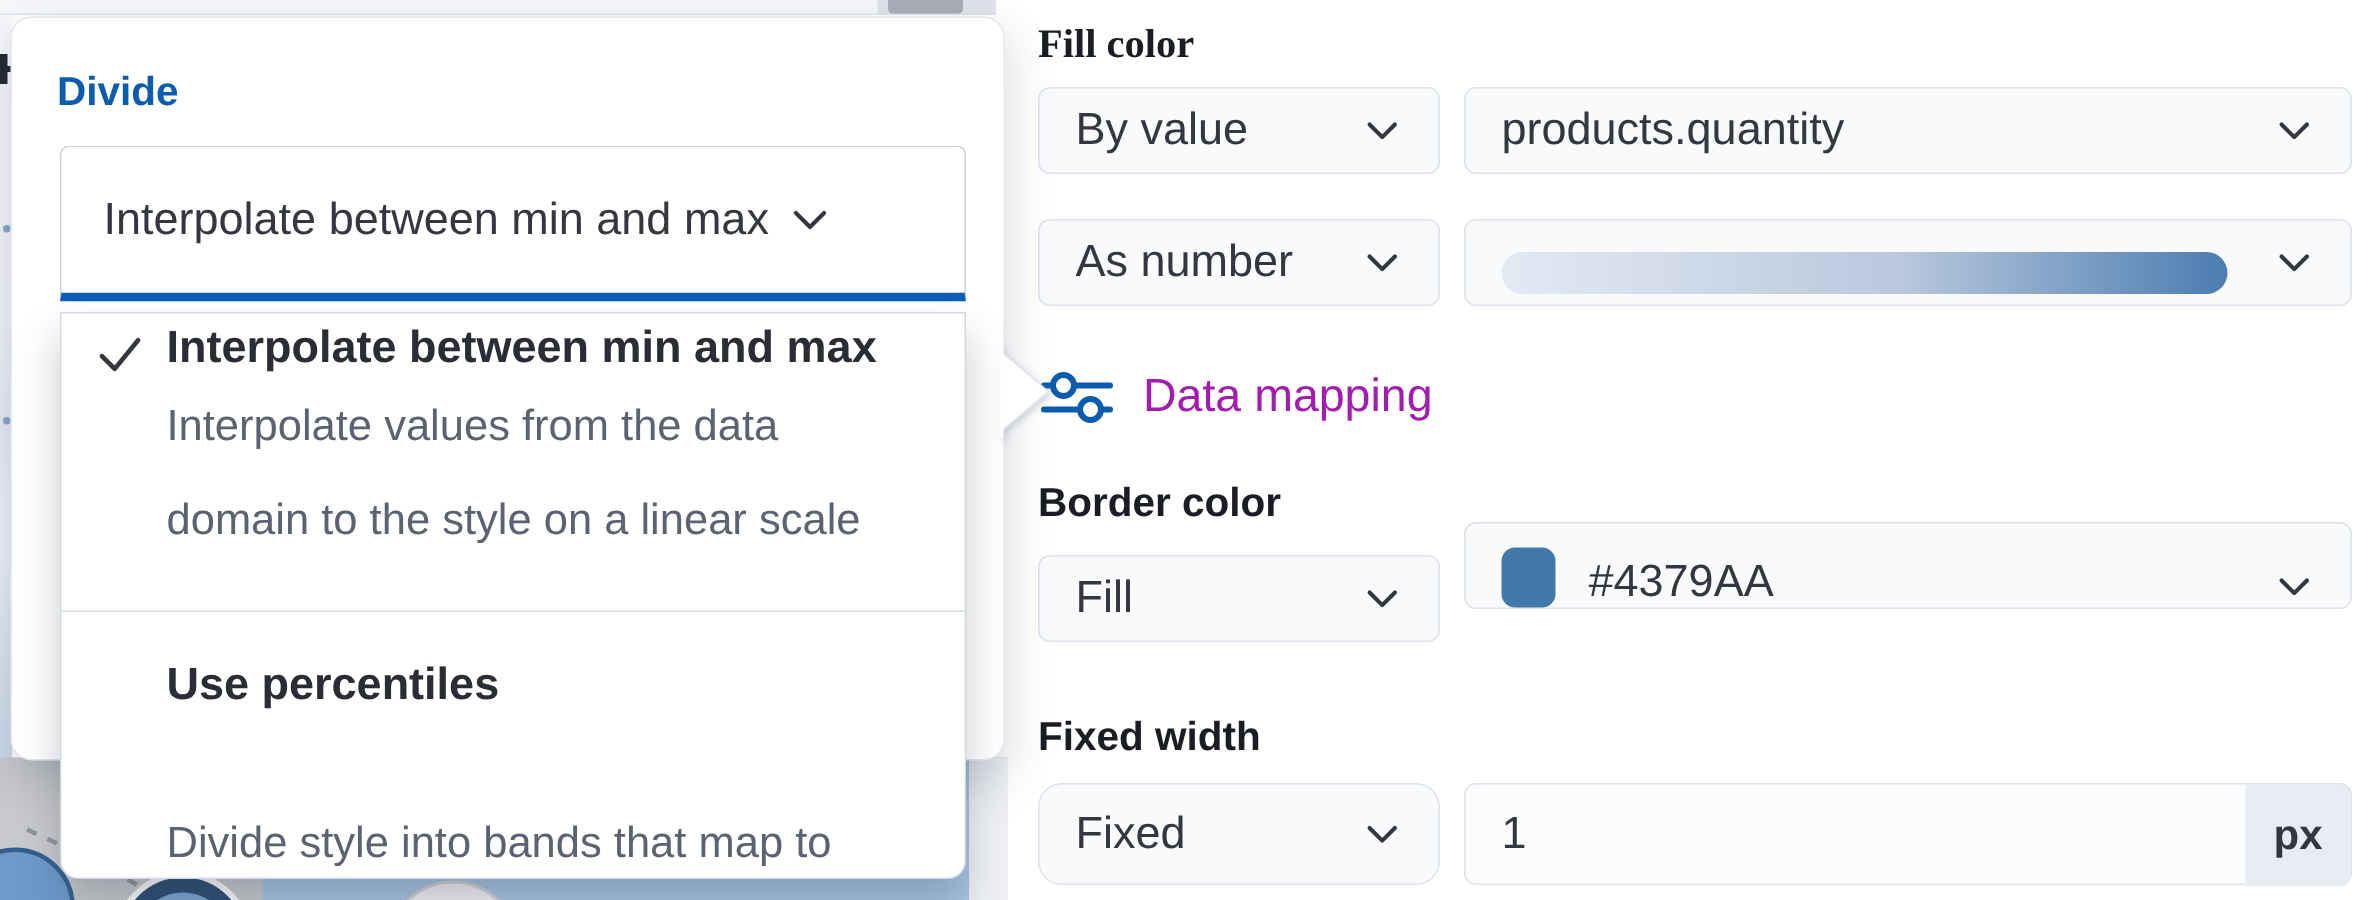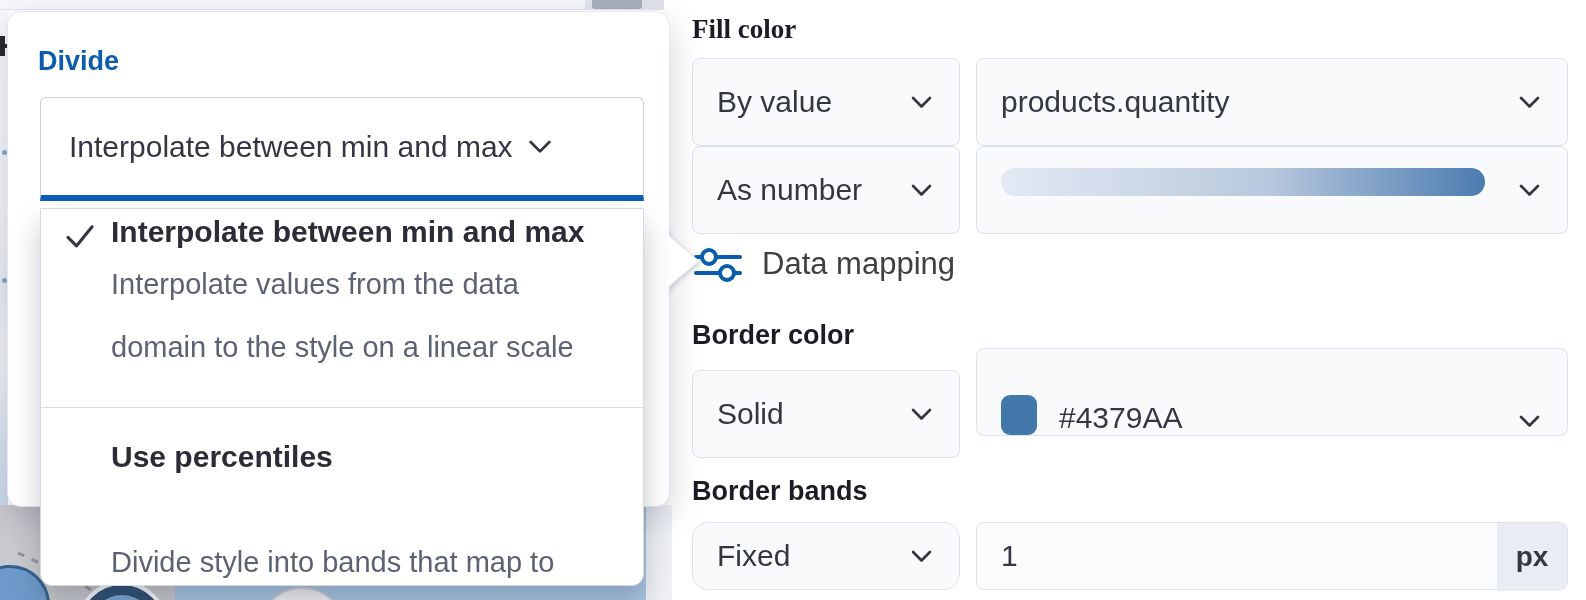--- a/index.html
+++ b/index.html
@@ -19,34 +19,34 @@
   .edge-tick-h { position:absolute; left:0; top:44px; width:10px; height:4px; background:#23262c; z-index:2; }
 
   .map-strip { position:absolute; left:0; top:505px; width:672px; height:95px; overflow:hidden; background:#c9cacd; z-index:1; }
   .map-water { position:absolute; left:175px; top:0; width:471px; height:95px; background:#a9c6e3; }
   .map-right-gap { position:absolute; left:646px; top:0; width:26px; height:95px; background:#eef0f4; }
 
   
   .panel { position:absolute; left:672px; top:0; width:914px; height:600px; background:#fff; }
   .heading { position:absolute; left:20px; font-size:27px; font-weight:bold; color:#1b1d24; }
   .field { position:absolute; display:flex; align-items:center; background:#f9fafc;
-    border:1px solid #dce2ec; border-radius:8px; height:88px; padding:0 24px;
+    border:1px solid #dce2ec; border-radius:8px; height:58px; padding:0 24px;
     font-size:30px; color:#343741; cursor:pointer; }
   .field .val { flex:1 1 auto; white-space:nowrap; overflow:hidden; }
   .chev { width:27px; height:27px; flex:0 0 auto; margin-left:12px; }
   .ramp { position:absolute; left:24px; top:21px; width:484px; height:28px; border-radius:14px; }
   .swatch { width:36px; height:40px; border-radius:9px; margin-right:22px; flex:0 0 auto; }
   .num-field { background:#fbfcfe; padding-right:92px; }
   .unit-append { position:absolute; right:0; top:0; width:70px; height:68px;
     background:#e9edf3; border-radius:0 7px 7px 0; display:flex; align-items:center; justify-content:center;
     font-size:28px; font-weight:bold; color:#343741; }
   .num-input { width:100%; border:none; outline:none; background:transparent; font:inherit; color:#343741; }
 
   .dm-btn { position:absolute; left:22px; top:238px; height:52px; display:flex; align-items:center; gap:20px;
-    cursor:pointer; color:#404040; font-size:31px; }
+    cursor:pointer; color:#a21caf; font-size:31px; }
 
   
   .popover { position:absolute; left:7px; top:11px; width:663px; height:496px; background:#fff;
     border:1px solid #e3e7ef; border-radius:14px; box-shadow:0 12px 32px rgba(55,65,90,.22); z-index:20; }
   .pop-arrow { position:absolute; left:666px; top:230px; z-index:21; filter:drop-shadow(2px 2px 2px rgba(100,110,130,.25)); }
   .fit-label { position:absolute; left:38px; top:46px; font-size:27px; font-weight:bold; color:#0b5cad; z-index:22; }
   .fit-select { position:absolute; left:40px; top:97px; width:604px; height:104px; background:#fff;
     border:1px solid #cbcfd9; border-bottom:6px solid #0d5eb8; border-radius:6px 6px 0 0;
     display:flex; align-items:center; padding:0 28px; font-size:30px; color:#343741; z-index:22; cursor:pointer; }
 
@@ -129,34 +129,34 @@
         <line x1="2" y1="28" x2="46" y2="28" stroke="#0b5cad" stroke-width="4" stroke-linecap="round"></line>
         <circle cx="15" cy="12" r="7" fill="#ffffff" stroke="#0b5cad" stroke-width="4"></circle>
         <circle cx="33" cy="28" r="7" fill="#ffffff" stroke="#0b5cad" stroke-width="4"></circle>
       </svg>
       <span>Data mapping</span>
     </div>
 
     <div class="heading" style="top:320px;">Border color</div>
 
     <div class="field" style="left:20px; top:370px; width:268px;">
-      <span class="val">Solid</span>
+      <span class="val">Fill</span>
       <svg class="chev" viewBox="0 0 24 24">
         <path d="M4.5 8 L12 15.5 L19.5 8" fill="none" stroke="#343741" stroke-width="2.4" stroke-linecap="round" stroke-linejoin="round"></path>
       </svg>
     </div>
     <div class="field" style="left:304px; top:348px; width:592px;align-items:flex-end;">
       <span class="swatch" style="background: rgb(67, 121, 170);"></span>
       <span class="val">#4379AA</span>
       <svg class="chev" viewBox="0 0 24 24">
         <path d="M4.5 8 L12 15.5 L19.5 8" fill="none" stroke="#343741" stroke-width="2.4" stroke-linecap="round" stroke-linejoin="round"></path>
       </svg>
     </div>
 
-    <div class="heading" style="top:476px;">Border bands</div>
+    <div class="heading" style="top:476px;">Fixed width</div>
 
     <div class="field" style="left:20px; top:522px; width:268px; height:68px;border-radius:16px;">
       <span class="val">Fixed</span>
       <svg class="chev" viewBox="0 0 24 24">
         <path d="M4.5 8 L12 15.5 L19.5 8" fill="none" stroke="#343741" stroke-width="2.4" stroke-linecap="round" stroke-linejoin="round"></path>
       </svg>
     </div>
     <div class="field num-field" style="left:304px; top:522px; width:592px; height:68px;">
       <input class="num-input" type="text" value="1" style="">
       <div class="unit-append">px</div>

